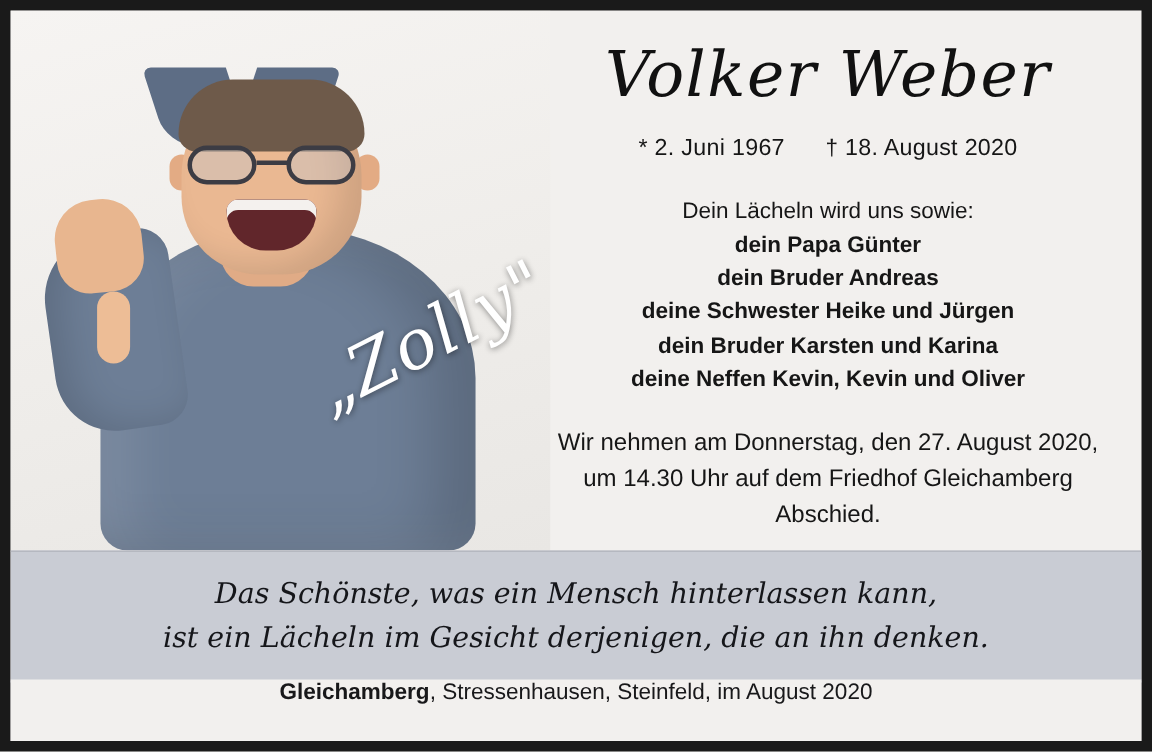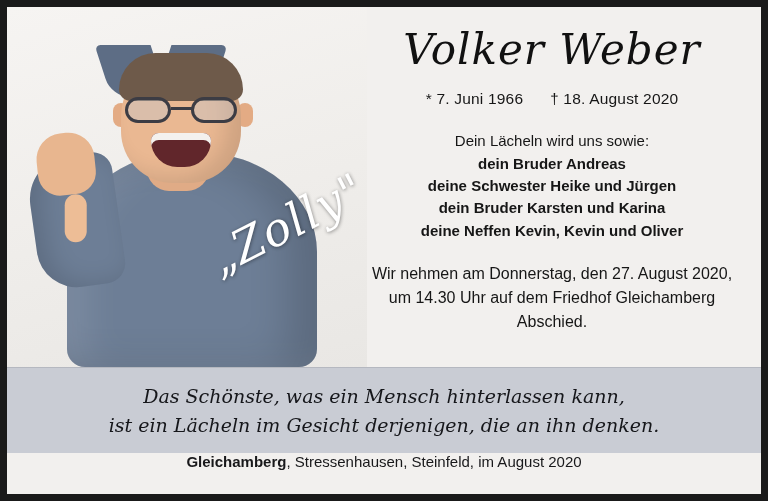--- a/index.html
+++ b/index.html
@@ -358,29 +358,30 @@
       <div class="mouth"></div>
     </div>
     <div class="nickname">„Zolly"</div>
   </div>
 
   <div class="text-col">
     <div class="name">Volker Weber</div>
 
     <div class="dates">
       <span>*</span>
-      <span>7. Juni 1966</span>
+      <span>2. Juni 1967</span>
       <span class="gap"></span>
       <span class="sym">†</span>
       <span>18. August 2020</span>
     </div>
 
     <div class="lead">Dein Lächeln wird uns sowie:</div>
 
     <div class="mourners">
+      <div>dein Papa Günter</div>
       <div>dein Bruder Andreas</div>
       <div>deine Schwester Heike und Jürgen</div>
       <div>dein Bruder Karsten und Karina</div>
       <div>deine Neffen Kevin, Kevin und Oliver</div>
     </div>
 
     <div class="service">
       <div>Wir nehmen am Donnerstag, den 27. August 2020,</div>
       <div>um 14.30 Uhr auf dem Friedhof Gleichamberg Abschied.</div>
     </div>

